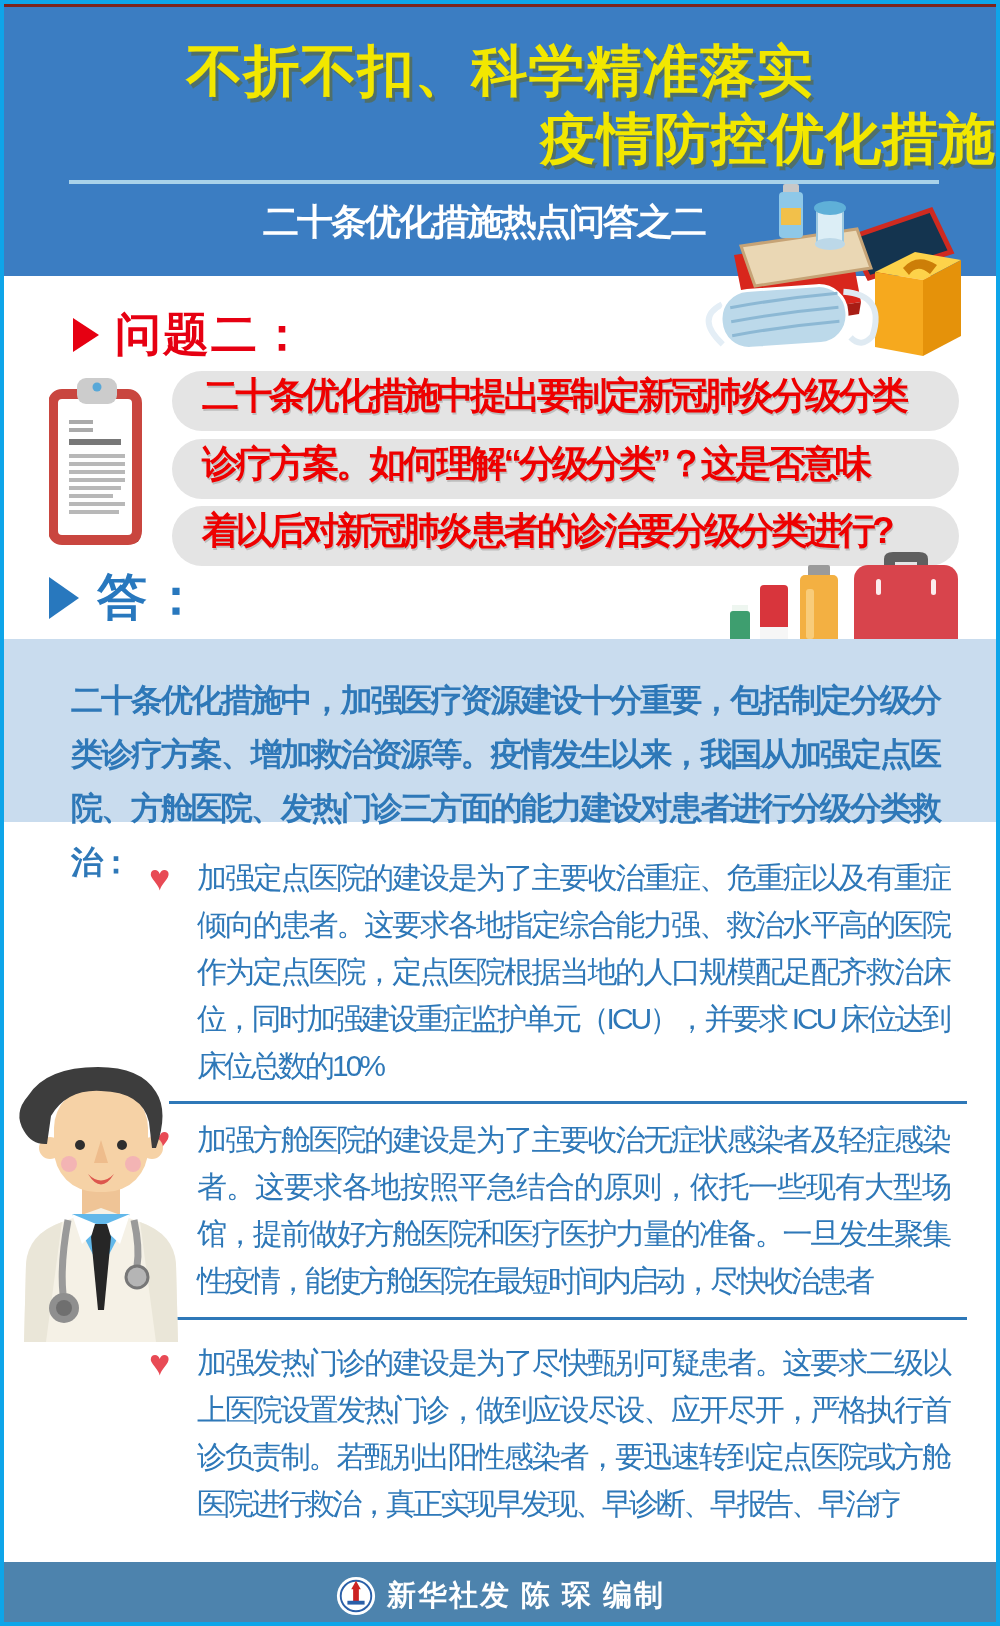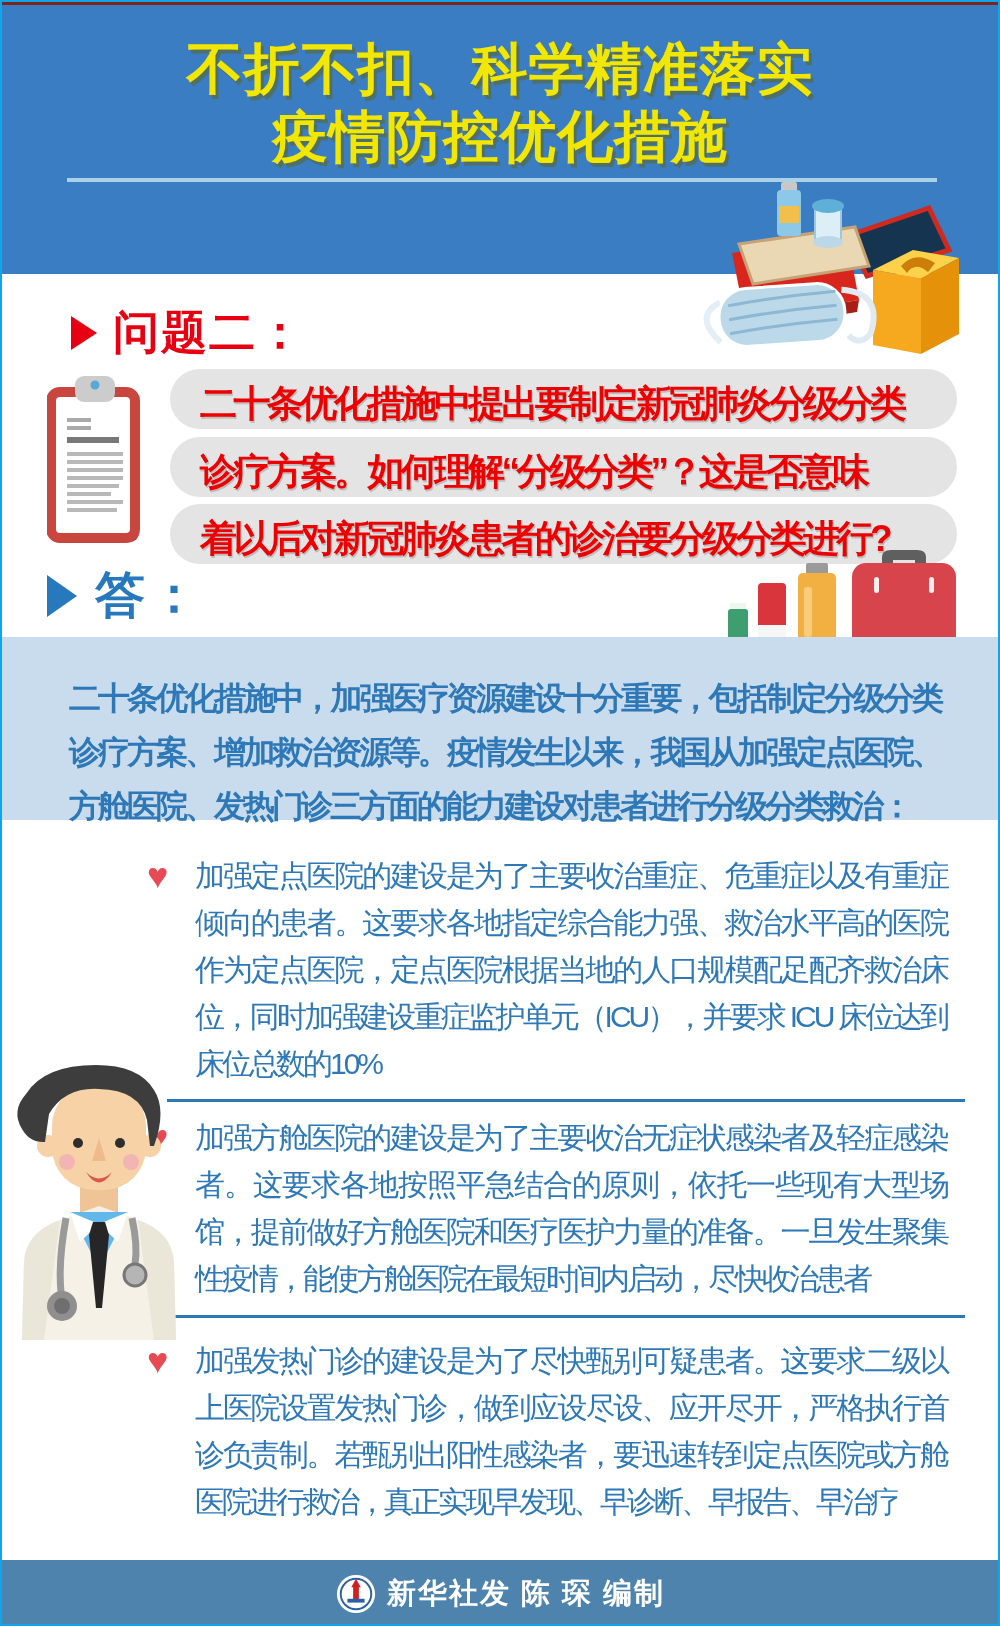--- a/index.html
+++ b/index.html
@@ -1,43 +1,43 @@
 <!DOCTYPE html>
 <html><head>
 <meta charset="utf-8">
 <style>
   html,body{margin:0;padding:0;background:#ffffff;}
   *{box-sizing:border-box;}
   body{font-family:"Liberation Sans","DejaVu Sans",sans-serif;}
 
   #poster{
     position:relative;width:1000px;height:1626px;margin:0 auto;
-    background:#ffffff;border:2px solid #0ea5e9;overflow:hidden;
+    background:#ffffff;border:4px solid #0ea5e9;overflow:hidden;
   }
   .top-strip{position:absolute;top:0;left:0;right:0;height:3px;background:#7d241c;z-index:5;}
 
   
   .header{position:absolute;top:0;left:0;right:0;height:272px;background:#3b7dc2;}
   .title{position:absolute;left:0;right:0;text-align:center;color:#f2e700;
          font-weight:900;font-size:56px;letter-spacing:1px;
          text-shadow:3px 4px 0 rgba(105,95,0,0.45);white-space:nowrap;}
   .title.l1{top:30px;}
-  .title.l2{top:98px;}
+  .title.l2{top:98px;text-align:right;}
   .header-rule{position:absolute;top:176px;left:65px;width:870px;height:4px;background:#a9d2e9;}
   .subtitle{position:absolute;top:194px;left:0;width:960px;text-align:center;color:#ffffff;
             font-weight:700;font-size:36px;letter-spacing:-2px;white-space:nowrap;}
 
   
   .q-label{position:absolute;top:300px;left:45px;display:flex;align-items:center;gap:16px;padding-left:24px;}
   .tri{width:0;height:0;display:inline-block;}
   .tri-red{border-left:26px solid #e60012;border-top:17px solid transparent;border-bottom:17px solid transparent;}
   .q-label .txt{color:#e60012;font-weight:900;font-size:46px;letter-spacing:2px;white-space:nowrap;}
 
   .bubble{position:absolute;left:168px;width:787px;height:60px;background:#e4e4e4;
-          border-radius:30px;display:flex;align-items:flex-end;padding:0 20px 0 30px;}
+          border-radius:30px;display:flex;align-items:flex-start;padding:0 20px 0 30px;}
   .bubble .txt{color:#ee0000;font-weight:900;font-size:37px;letter-spacing:-3.5px;white-space:nowrap;
                text-shadow:1px 2px 0 rgba(120,120,120,0.35);}
   .bubble.b1{top:367px;}
   .bubble.b2{top:435px;}
   .bubble.b3{top:502px;}
 
   .clipboard{position:absolute;left:45px;top:372px;}
 
   
   .a-label{position:absolute;top:560px;left:45px;display:flex;align-items:center;gap:18px;}
@@ -75,20 +75,21 @@
 </head>
 <body>
 
 <div id="poster">
   <div class="top-strip"></div>
 
   <div class="header">
     <div class="title l1">不折不扣、科学精准落实</div>
     <div class="title l2">疫情防控优化措施</div>
     <div class="header-rule"></div>
+    <div class="subtitle">二十条优化措施热点问答之二</div>
   </div>
 
   <svg class="kit" width="270" height="178" viewBox="0 0 270 178" aria-hidden="true">
 
     <polygon points="150,58 232,30 252,72 170,98" fill="#14344f" stroke="#cf2a20" stroke-width="5"></polygon>
     <polygon points="35,75 150,58 162,122 48,140" fill="#d8261c"></polygon>
     <polygon points="48,140 162,122 160,134 50,152" fill="#a81d15"></polygon>
 
     <polygon points="42,66 158,49 172,88 56,106" fill="#ead7b4" stroke="#c6a376" stroke-width="3"></polygon>
 

